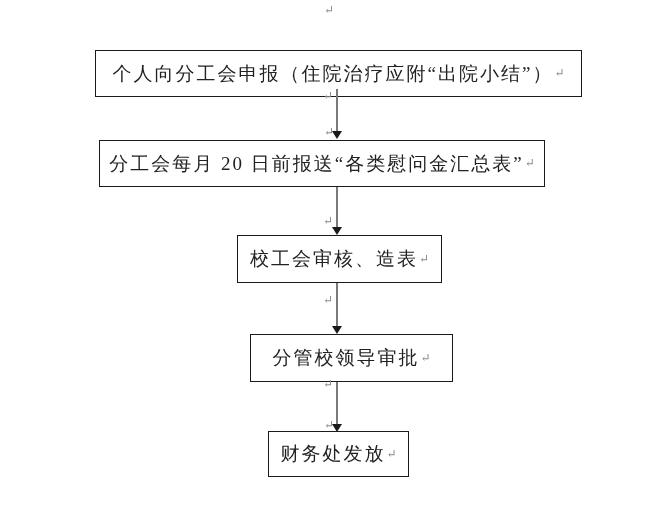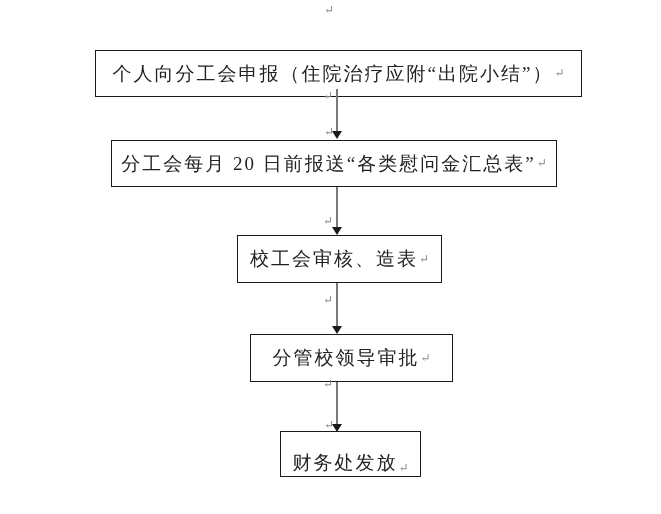--- a/index.html
+++ b/index.html
@@ -75,21 +75,21 @@
       <span class="inline-mark">↵</span>
   </div>
 
   <div class="arrow" style="top:89px; height:50px;">
     <div class="shaft" style="height:43px;"></div>
     <div class="head" style="top:42px;"></div>
   </div>
   <span class="para-mark" style="left:323px; top:90px;">↵</span>
   <span class="para-mark" style="left:324px; top:126px;">↵</span>
 
-  <div class="flow-box" style="left:111px; top:140px; width:446px; height:47px;">
+  <div class="flow-box" style="left:99px; top:140px; width:446px; height:47px;">
     <span class="box-label">分工会每月 20 日前报送“各类慰问金汇总表”</span>
       <span class="inline-mark">↵</span>
   </div>
 
   <div class="arrow" style="top:187px; height:48px;">
     <div class="shaft" style="height:41px;"></div>
     <div class="head" style="top:40px;"></div>
   </div>
   <span class="para-mark" style="left:323px; top:215px;">↵</span>
 
@@ -109,18 +109,18 @@
       <span class="inline-mark">↵</span>
   </div>
 
   <div class="arrow" style="top:382px; height:50px;">
     <div class="shaft" style="height:43px;"></div>
     <div class="head" style="top:42px;"></div>
   </div>
   <span class="para-mark" style="left:323px; top:378px;">↵</span>
   <span class="para-mark" style="left:324px; top:419px;">↵</span>
 
-  <div class="flow-box" style="left:280px; top:431px; width:141px; height:46px;align-items:flex-end;">
+  <div class="flow-box" style="left:268px; top:431px; width:141px; height:46px;">
     <span class="box-label">财务处发放</span>
       <span class="inline-mark">↵</span>
   </div>
 
 </div>
 
 </body></html>

